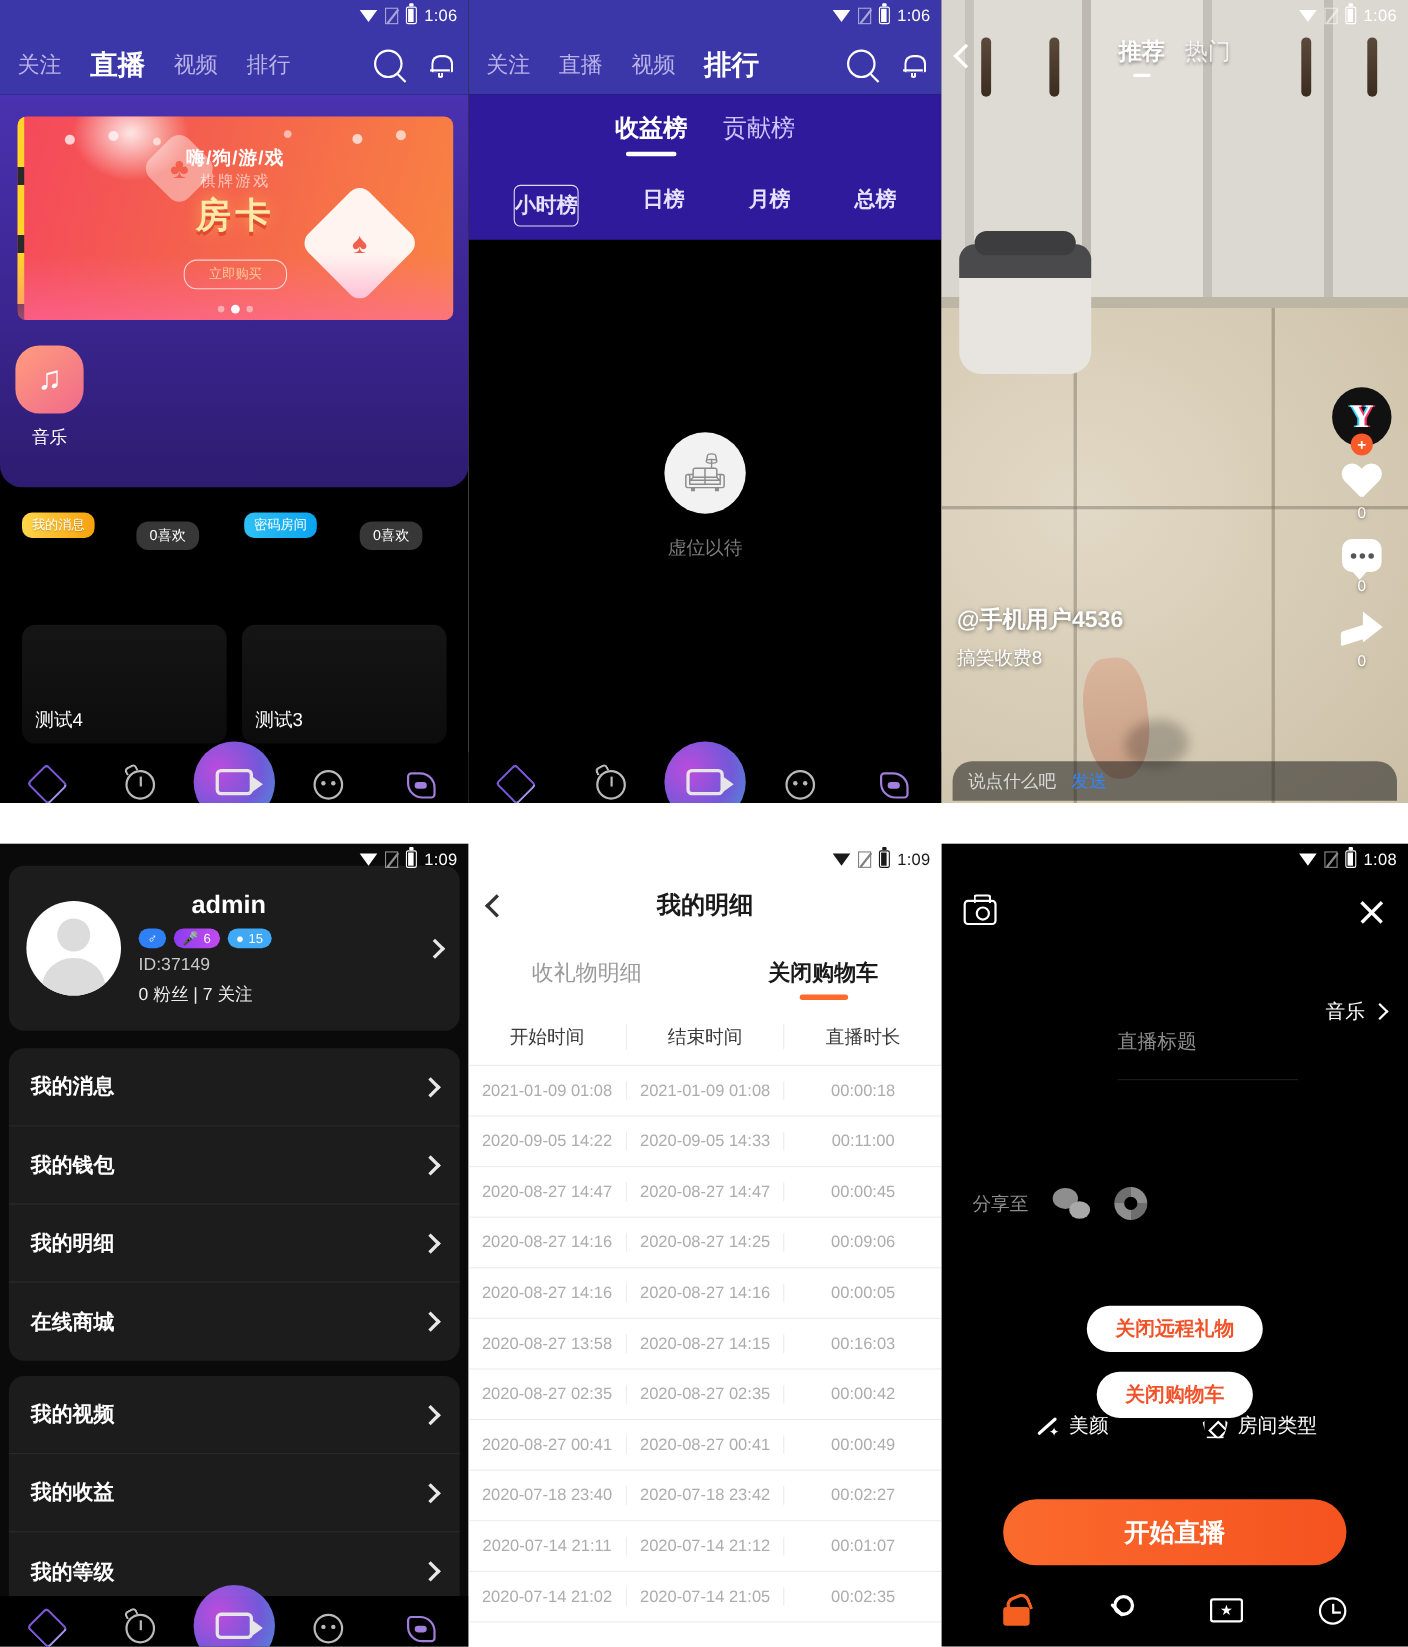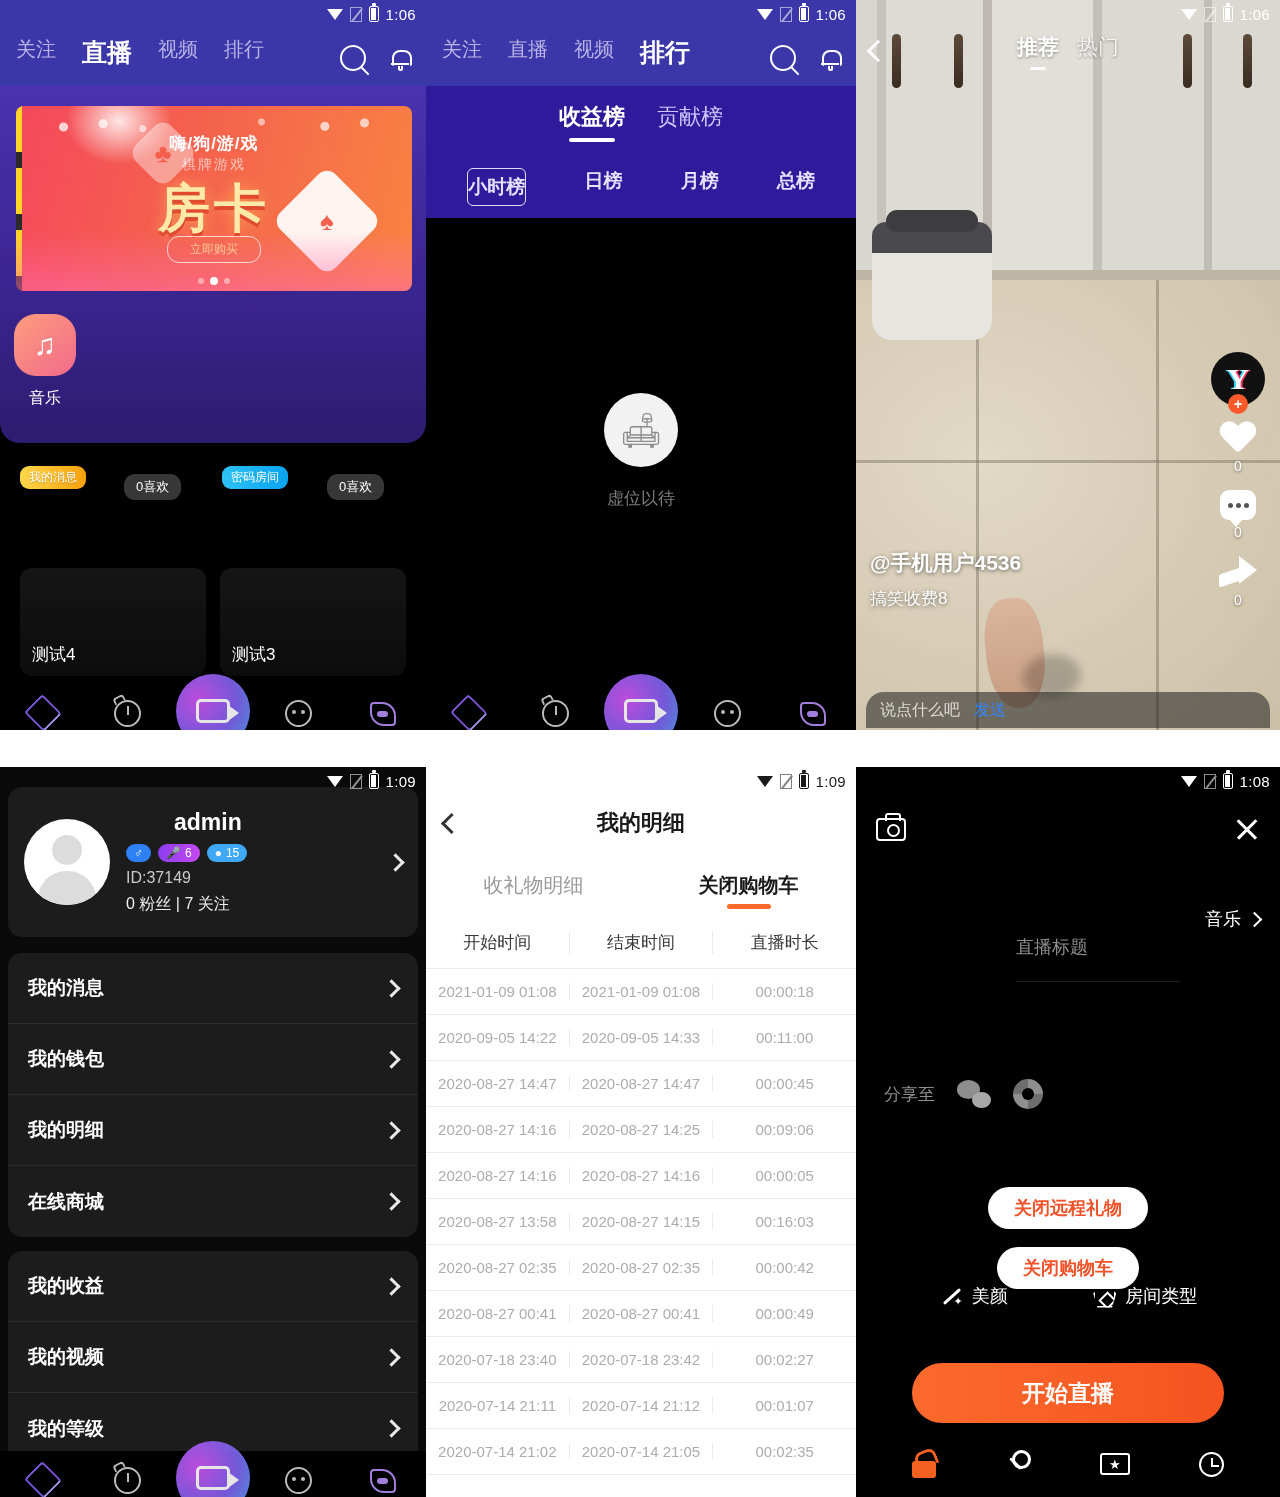--- a/index.html
+++ b/index.html
@@ -29,21 +29,21 @@
     position:relative; }
   .sb-bat::before{content:"";position:absolute;top:-4px;left:2.2px;width:4px;height:3px;
     background:currentColor;border-radius:1px;}
   .sb-bat::after{content:"";position:absolute;inset:1.4px;background:currentColor;}
   .sb-time { font-size:15px; letter-spacing:.3px; }
 
   
   .p1 { background:#000; }
   .p1-top { position:absolute; top:0; left:0; right:0; height:86px; background:#3b37a8; }
   .p1-tabs { position:absolute; top:36px; left:0; right:0; height:44px;
-    display:flex; padding:0 16px; }
+    display:flex; align-items:center; padding:0 16px; }
   .p1-tab { color:#b9b3e8; font-size:20px; margin-right:26px; }
   .p1-tab.act { color:#fff; font-size:25px; font-weight:700; margin-right:26px; }
   .p1-icons { margin-left:auto; display:flex; gap:24px; align-items:center; }
   .ico-search { width:26px; height:26px; border:2.4px solid #fff; border-radius:50%;
     position:relative; }
   .ico-search::after { content:""; position:absolute; right:-6px; bottom:-3px;
     width:10px; height:2.4px; background:#fff; transform:rotate(45deg); }
   .ico-bell { width:20px; height:22px; position:relative; }
   .ico-bell::before{content:"";position:absolute;left:2px;top:3px;width:16px;height:14px;
     border:2.4px solid #fff;border-radius:8px 8px 2px 2px;border-bottom:none;}
@@ -69,21 +69,21 @@
       radial-gradient(circle at 88% 38%, rgba(255,255,255,.65) 0 4px, transparent 5px); }
   .banner .glow { position:absolute; top:-30px; left:12%; width:110px; height:90px;
     background:radial-gradient(ellipse, rgba(255,255,255,.85), transparent 68%); }
   .banner .pinkbase { position:absolute; bottom:0; left:0; right:0; height:60px;
     background:linear-gradient(180deg, rgba(255,110,160,0) 0%, rgba(255,105,170,.55) 100%); }
   .bn-t1 { position:absolute; top:26px; left:0; right:0; text-align:center;
     color:#fff; font-size:17px; font-weight:700; letter-spacing:1px; }
   .bn-t2 { position:absolute; top:50px; left:0; right:0; text-align:center;
     color:rgba(255,255,255,.62); font-size:14px; letter-spacing:2px; }
   .bn-t3 { position:absolute; top:68px; left:0; right:0; text-align:center;
-    color:#ffe9a8; font-size:52px; font-weight:900; letter-spacing:4px;
+    color:#ffe9a8; font-size:32px; font-weight:900; letter-spacing:4px;
     text-shadow:0 4px 0 #e04a2f, 0 0 14px rgba(255,200,90,.6); }
   .bn-btn { position:absolute; bottom:28px; left:50%; transform:translateX(-50%);
     padding:4px 22px; border:1.6px solid rgba(255,255,255,.85); border-radius:12px;
     color:#ffd9a0; font-size:12px; opacity:.85; }
   .bn-card { position:absolute; width:82px; height:82px; border-radius:12px;
     background:rgba(255,255,255,.92); transform:rotate(45deg); }
   .bn-card.c1 { left:122px; top:22px; width:50px; height:50px; opacity:.75;
     background:rgba(255,255,255,.55); }
   .bn-card.c2 { right:46px; top:76px; width:78px; height:78px; }
   .bn-card i { position:absolute; inset:0; display:flex; align-items:center;
@@ -637,25 +637,25 @@
         <i class="chev"></i>
         </div>
       <div class="mrow">
         <span>在线商城</span>
         <i class="chev"></i>
         </div>
     </div>
 
     <div class="grp g2">
       <div class="mrow">
+        <span>我的视频</span>
+        <i class="chev"></i>
+        </div>
+      <div class="mrow">
         <span>我的收益</span>
-        <i class="chev"></i>
-        </div>
-      <div class="mrow">
-        <span>我的视频</span>
         <i class="chev"></i>
         </div>
       <div class="mrow">
         <span>我的等级</span>
         <i class="chev"></i>
         </div>
     </div>
 
     <div class="bnav">
       <div class="bi">

